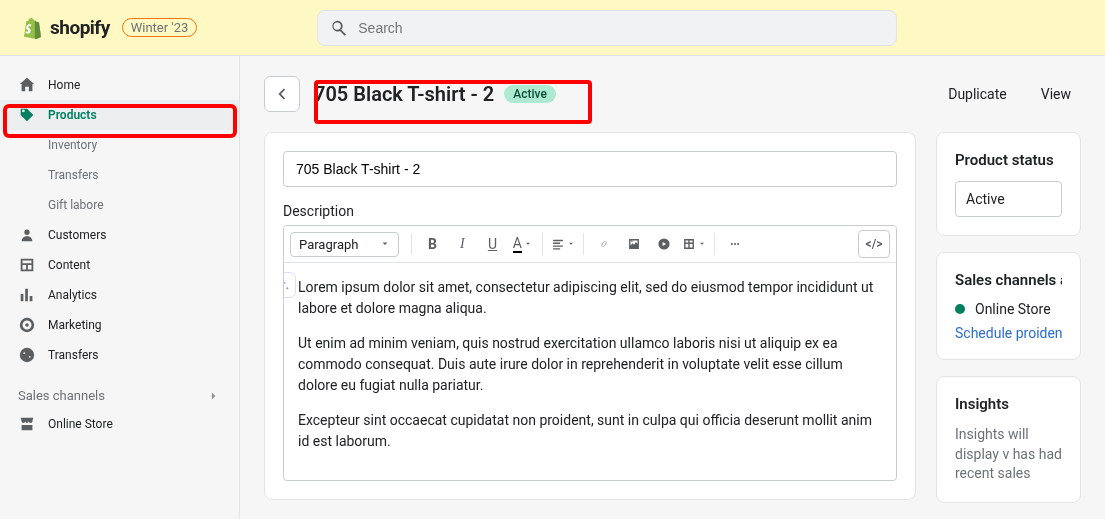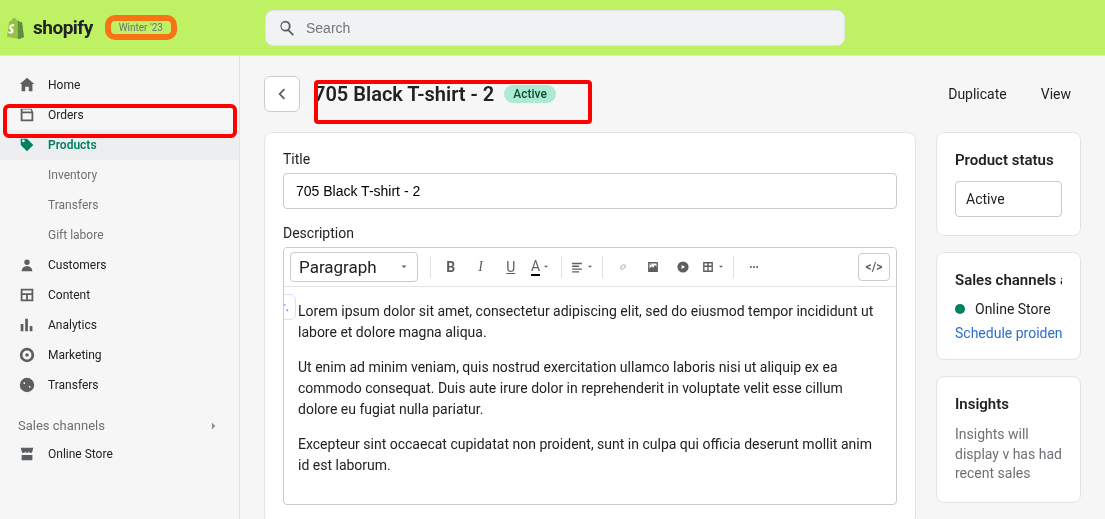--- a/index.html
+++ b/index.html
@@ -1,24 +1,24 @@
 <!DOCTYPE html>
 <html><head>
 <meta charset="utf-8">
 <style>
 * { box-sizing: border-box; margin: 0; padding: 0; }
 body { font-family: -apple-system, BlinkMacSystemFont, "Segoe UI", Roboto, sans-serif; font-size: 14px; color: #202223; background: #f6f6f7; overflow: hidden; width: 1105px; height: 519px; }
 
 
-.topbar { height: 56px; display: flex; align-items: center; padding: 0 3px; background: #bef264; border-bottom: 1px solid #e1e3e5; }
+.topbar { height: 56px; display: flex; align-items: center; padding: 0 20px; background: #fef9c3; border-bottom: 1px solid #e1e3e5; }
 .logo-group { display: flex; align-items: center; gap: 6px; }
 .logo-bag { width: 24px; height: 24px; }
 .logo-text { font-weight: 700; font-size: 19px; letter-spacing: -0.5px; }
-.winter-pill { border: 6px solid #f97316; border-radius: 10px; padding: 1px 8px; font-size: 10px; color: #6d7175; margin-left: 6px; }
-.search-wrap { margin-left: 88px; }
+.winter-pill { border: 1px solid #f97316; border-radius: 10px; padding: 1px 8px; font-size: 13px; color: #6d7175; margin-left: 6px; }
+.search-wrap { margin-left: 120px; }
 .search-box { display: flex; align-items: center; width: 580px; height: 36px; background: #f1f2f3; border: 1px solid #e1e3e5; border-radius: 8px; padding: 0 12px; gap: 10px; }
 .search-box input { border: none; background: transparent; outline: none; font-size: 14px; width: 100%; color: #6d7175; }
 
 
 .layout { display: flex; height: calc(519px - 56px); }
 
 
 .sidebar { width: 240px; background: #f6f6f7; border-right: 1px solid #e1e3e5; padding-top: 14px; position: relative; }
 .nav-item { display: flex; align-items: center; gap: 12px; padding: 6px 18px; font-size: 12px; color: #202223; cursor: pointer; height: 30px; }
 .nav-item.active { background: #edeeef; color: #008060; font-weight: 600; }
@@ -41,21 +41,21 @@
 .col-main { flex: 1; min-width: 0; }
 .col-side { width: 145px; flex-shrink: 0; }
 
 .card { background: #fff; border: 1px solid #e1e3e5; border-radius: 8px; padding: 18px; margin-bottom: 16px; }
 .field-label { font-size: 14px; color: #202223; margin-bottom: 6px; display: block; }
 .text-input { width: 100%; height: 36px; border: 1px solid #c9cccf; border-radius: 4px; padding: 0 12px; font-size: 14px; outline: none; }
 
 .desc-label { margin-top: 16px; }
 .rte-wrap { border: 1px solid #c9cccf; border-radius: 4px; overflow: hidden; position: relative; }
 .rte-toolbar { display: flex; align-items: center; gap: 2px; padding: 4px 6px; border-bottom: 1px solid #e1e3e5; background: #fff; flex-wrap: nowrap; }
-.rte-select { display: flex; align-items: center; gap: 22px; border: 1px solid #c9cccf; border-radius: 4px; padding: 4px 8px; font-size: 17px; cursor: pointer; margin-right: 6px; }
+.rte-select { display: flex; align-items: center; gap: 22px; border: 1px solid #c9cccf; border-radius: 4px; padding: 4px 8px; font-size: 13px; cursor: pointer; margin-right: 6px; }
 .rte-btn { width: 28px; height: 28px; border: none; background: transparent; border-radius: 4px; display: flex; align-items: center; justify-content: center; cursor: pointer; font-family: inherit; font-size: 14px; color: #5c5f62; }
 .rte-sep { width: 1px; height: 22px; background: #e1e3e5; margin: 0 4px; }
 .rte-code { margin-left: auto; border: 1px solid #c9cccf; font-size: 12px; font-weight: 600; width: 32px; }
 .rte-body { padding: 14px 14px; font-size: 14px; line-height: 1.5; color: #202223; min-height: 180px; }
 .rte-body p { margin-bottom: 14px; }
 .ai-chip { position: absolute; left: -14px; top: 46px; width: 26px; height: 26px; background: #fff; border: 1px solid #e4d9ff; border-radius: 6px; display: flex; align-items: center; justify-content: center; }
 
 .side-title { font-size: 15px; font-weight: 600; margin-bottom: 12px; }
 .select-box { width: 100%; height: 36px; border: 1px solid #c9cccf; border-radius: 4px; padding: 0 10px; font-size: 14px; display: flex; align-items: center; justify-content: space-between; cursor: pointer; background: #fff; }
 .dot-row { display: flex; align-items: center; gap: 10px; font-size: 14px; margin-bottom: 8px; }
@@ -96,28 +96,20 @@
 <div class="layout">
   <div class="sidebar">
     <div class="nav-item">
       <span class="nav-icon">
           <svg width="18" height="18" viewBox="0 0 20 20">
             <path fill="#5c5f62" d="M10 2l8 7h-2v8h-4v-5H8v5H4v-8H2l8-7z"></path>
           </svg>
         </span>
       <span>Home</span>
     </div>
-    <div class="nav-item">
-      <span class="nav-icon">
-          <svg width="18" height="18" viewBox="0 0 20 20">
-            <path fill="#5c5f62" d="M3 3h12l2 4v9a1 1 0 01-1 1H4a1 1 0 01-1-1V3zm2 5v7h10V8H5zm0-2h10l-1-2H5v2z"></path>
-          </svg>
-        </span>
-      <span>Orders</span>
-    </div>
     <div class="nav-item active">
       <span class="nav-icon">
           <svg width="18" height="18" viewBox="0 0 20 20">
             <path fill="#008060" d="M10 2l2 4 5 1-4 4 1 5-4-2-4 2 1-5-4-4 5-1 2-4z" transform="scale(0.001)"></path>
             <path fill="#008060" d="M3 3h7l7 7-7 7-7-7V3zm3 4a1.5 1.5 0 100-3 1.5 1.5 0 000 3z"></path>
           </svg>
         </span>
       <span>Products</span>
     </div>
     <div class="nav-item nav-sub">
@@ -203,21 +195,20 @@
       </div>
       <div class="header-spacer"></div>
       <span class="header-link">Duplicate</span>
       <span class="header-link">View</span>
       <div class="red-box-title"></div>
     </div>
 
     <div class="content-row">
       <div class="col-main">
         <div class="card">
-          <label class="field-label">Title</label>
           <input class="text-input" value="705 Black T-shirt - 2" style="">
           <label class="field-label desc-label">Description</label>
           <div class="rte-wrap">
             <div class="ai-chip">
               <span>
                   <svg width="14" height="14" viewBox="0 0 20 20">
                     <path fill="#8b5cf6" d="M10 2l1 4 4 1-4 1-1 4-1-4-4-1 4-1 1-4zm6 10l.5 2 2 .5-2 .5-.5 2-.5-2-2-.5 2-.5.5-2z"></path>
                   </svg>
                 </span>
             </div>

